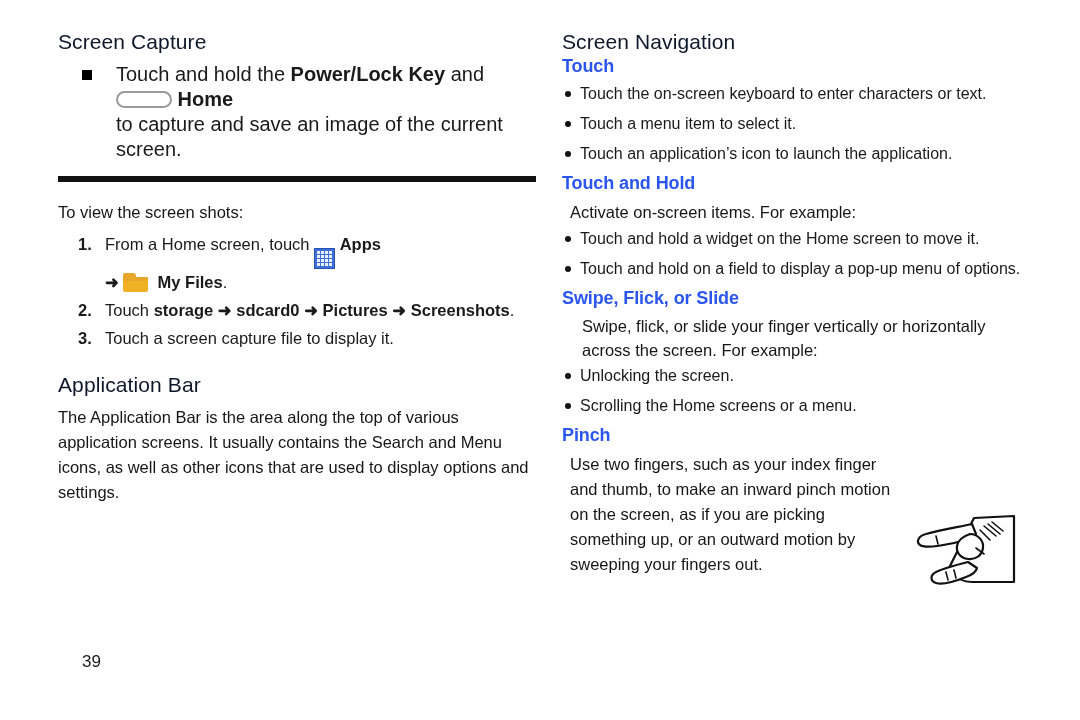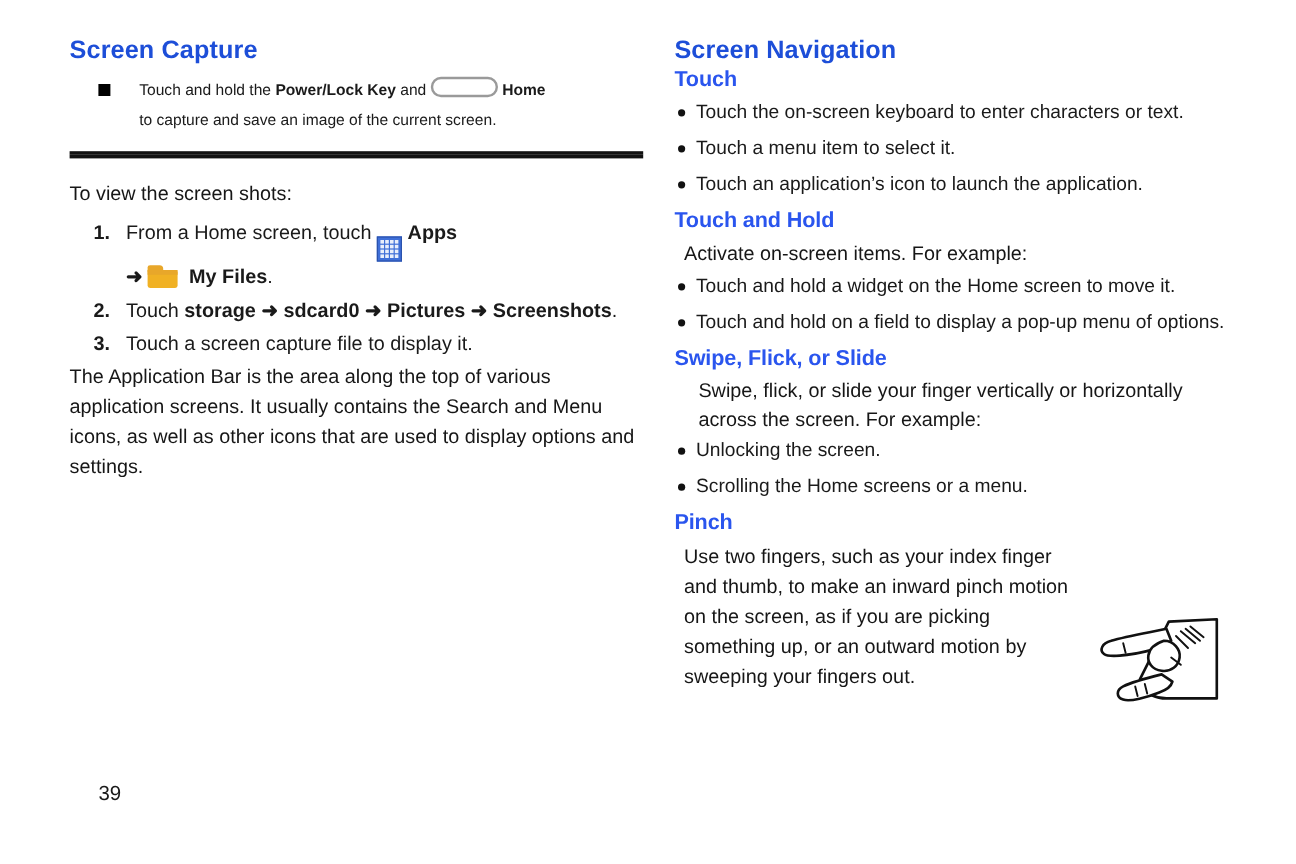--- a/index.html
+++ b/index.html
@@ -25,22 +25,22 @@
   .col {
     position: absolute;
     top: 30px;
   }
   .col-left  { left: 58px;  width: 478px; }
   .col-right { left: 562px; width: 470px; }
 
   
   h1.section-title {
     font-size: 21px;
-    font-weight: 700;
-    color: #1d4ed8;
+    font-weight: 400;
+    color: #0f172a;
     margin: 0 0 8px 0;
     letter-spacing: 0.1px;
     line-height: 1.15;
   }
   h2.sub-title {
     font-size: 18px;
     font-weight: bold;
     color: #2a55ee;
     margin: 6px 0 6px 0;
     line-height: 1.15;
@@ -54,21 +54,21 @@
     margin: 0 0 0 0;
     color: #161616;
   }
   .indent { margin-left: 18px; }
 
   
   .sq-item {
     position: relative;
     margin: 6px 0 0 0;
     padding-left: 58px;
-    font-size: 13px;
+    font-size: 20px;
     line-height: 25px;
   }
   .sq-marker {
     position: absolute;
     left: 24px;
     top: 8px;
     width: 10px;
     height: 10px;
     background: #000;
   }
@@ -277,20 +277,21 @@
         <b>Pictures</b>
         <b class="arrow">➜</b>
         <b>Screenshots</b><span>.</span>
       </li>
       <li>
         <span class="num">3.</span>
         <span>Touch a screen capture file to display it.</span>
       </li>
     </ol>
 
+    <h1 class="section-title" style="margin-top:22px;">Application Bar</h1>
 
     <p class="body-text indent">The Application Bar is the area along the top of various application screens. It usually contains the Search and Menu icons, as well as other icons that are used to display options and settings.</p>
   </div>
 
   <div class="col col-right">
 
     <h1 class="section-title" style="margin-bottom:2px;">Screen Navigation</h1>
 
     <h2 class="sub-title" style="margin-top:2px;">Touch</h2>
     <ul class="dots">

